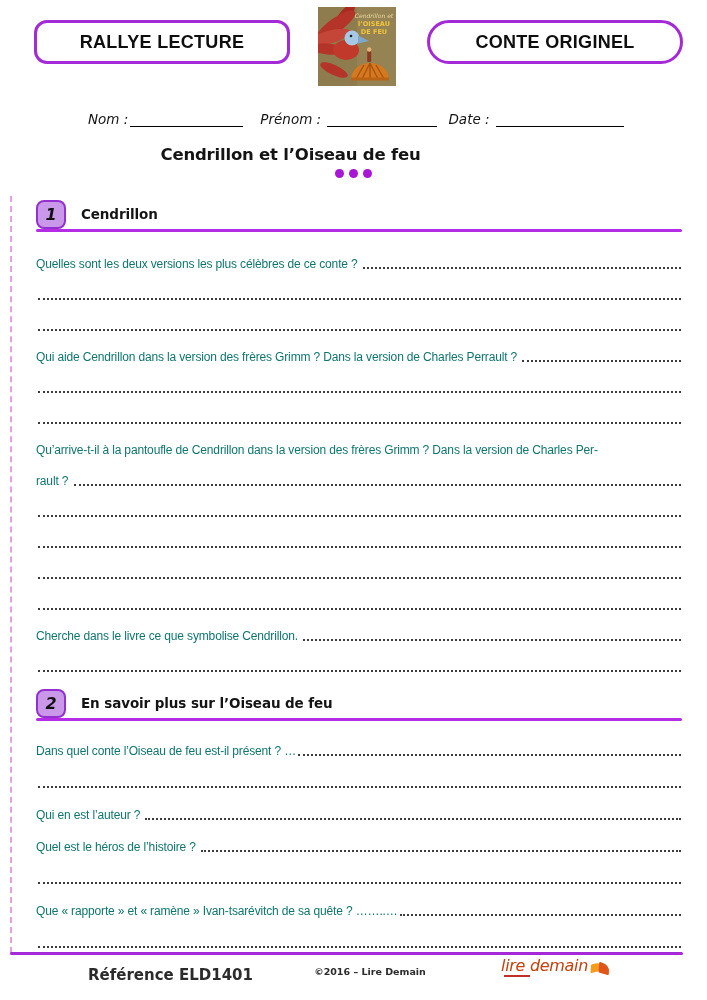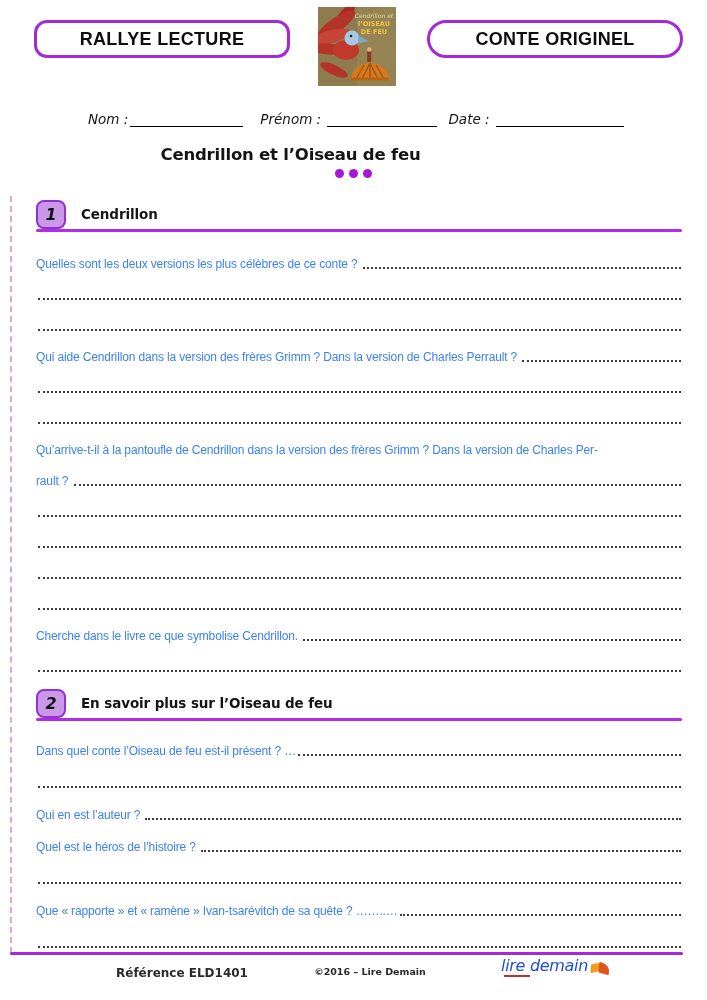--- a/index.html
+++ b/index.html
@@ -1,20 +1,20 @@
 <!DOCTYPE html>
 <html><head>
 <meta charset="utf-8">
 <style>
   html,body{margin:0;padding:0;background:#fff;}
   .page{position:relative;width:707px;height:1000px;background:#fff;overflow:hidden;
         font-family:"DejaVu Sans",sans-serif;color:#141414;}
 
   
-  .badge{position:absolute;top:20px;height:38px;border:3px solid #a42ad8;border-radius:13px;
+  .badge{position:absolute;top:20px;height:44px;border:3px solid #a42ad8;border-radius:13px;
          display:flex;align-items:center;justify-content:center;box-sizing:border-box;
          font-family:"Liberation Sans",sans-serif;font-weight:bold;font-size:18px;
          letter-spacing:.3px;color:#0e0e0e;}
   .badge-left{left:34px;width:256px;}
   .badge-right{left:427px;width:256px;border-radius:25px;}
 
   
   .cover{position:absolute;left:318px;top:7px;width:78px;height:57px;}
   .cover svg{display:block;}
 
@@ -47,32 +47,32 @@
   .numbox{width:30px;height:29px;box-sizing:border-box;border:2.5px solid #9430cf;
           background:#c998e8;border-radius:8px;display:flex;align-items:center;
           justify-content:center;font-weight:bold;font-style:italic;font-size:16px;
           color:#111;margin-right:15px;}
   .sec-title{font-weight:bold;font-size:13.5px;letter-spacing:-.1px;}
   .sec-underline{height:2.5px;background:#b42ce4;border-radius:2px;}
   .rows{display:block;}
   .sec1 .rows{margin-top:9px;}
   .sec2 .rows{margin-top:6px;}
   .row{display:flex;align-items:flex-end;font-family:"Liberation Sans",sans-serif;
-       font-size:12px;letter-spacing:-.15px;color:#3b82f6;}
+       font-size:12px;letter-spacing:-.15px;color:#0f766e;}
   .sec1 .row{height:31px;}
   .sec2 .row{height:32px;}
   .q{white-space:pre;line-height:15px;}
   .leader{flex:1;min-width:0;border-bottom:2px dotted #3c3c3c;margin:0 1px 3px 2px;}
 
   
-  .f-ref{position:absolute;left:88px;top:966px;font-size:12px;font-weight:bold;color:#2b2b2b;margin-left:28px;}
+  .f-ref{position:absolute;left:88px;top:966px;font-size:15px;font-weight:bold;color:#2b2b2b;}
   .f-copy{position:absolute;left:0;top:966px;width:740px;text-align:center;
           font-size:9.5px;font-weight:bold;color:#2b2b2b;}
   .logo{position:absolute;left:501px;top:958px;display:flex;align-items:flex-start;}
-  .logo-text{font-style:italic;font-size:16px;font-weight:500;color:#1d4ed8;
+  .logo-text{font-style:italic;font-size:16px;font-weight:500;color:#c2410c;
              letter-spacing:-.3px;line-height:16px;}
   .logo-tag{position:absolute;left:3px;top:17px;width:26px;height:2px;background:#c03028;}
   .logo-icon{position:relative;width:22px;height:17px;margin-left:2px;}
   .logo-icon .w1{position:absolute;left:1px;bottom:3px;width:11px;height:9px;
                  background:#f59b1e;transform:skewX(-18deg) rotate(-14deg);
                  border-radius:1px 7px 1px 1px;}
   .logo-icon .w2{position:absolute;left:9px;bottom:1px;width:10px;height:11px;
                  background:#e0551a;transform:skewX(12deg) rotate(16deg);
                  border-radius:1px 7px 1px 1px;}
 </style>

